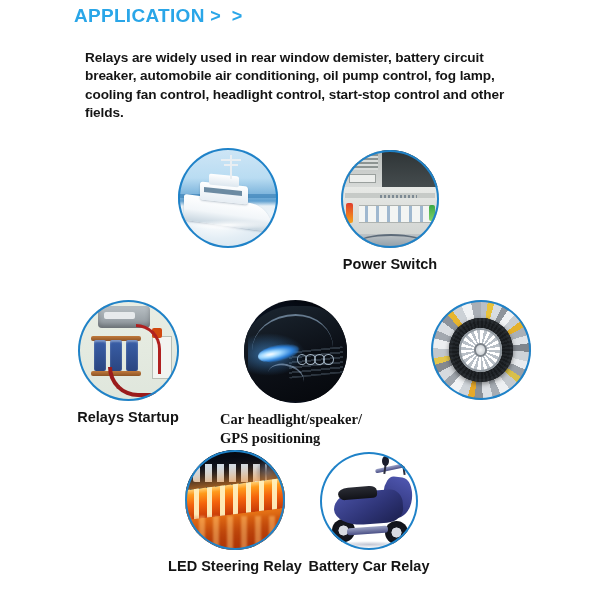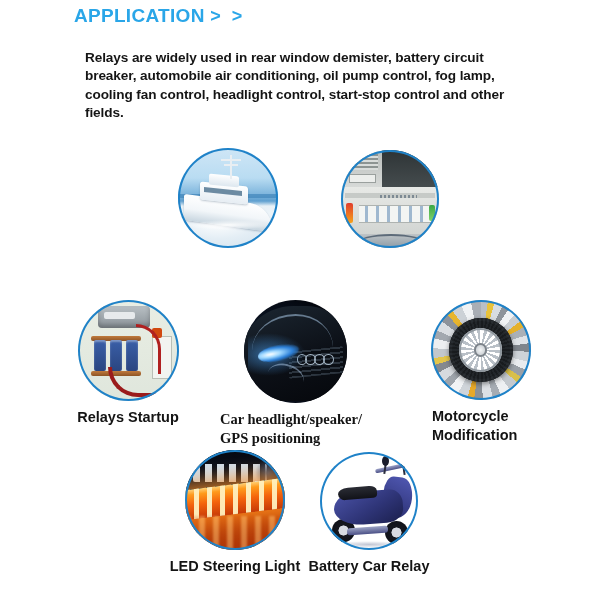--- a/index.html
+++ b/index.html
@@ -353,20 +353,21 @@
         <div class="pw-label"></div>
         <div class="pw-breakers"></div>
         <div class="pw-red"></div>
         <div class="pw-green"></div>
         <div class="pw-bottom"></div>
         <div class="pw-cable"></div>
       </div>
     </div>
     <div class="thumb-ring" style="box-shadow: inset 0 0 0 2px #1f82c8;"></div>
   </div>
+  <div class="app-label">Power Switch</div>
 </div>
 
 <div class="app-item" style="left:62px; top:300px; width:132px;">
   <div class="thumb-wrap" style="width:101px; height:101px;">
     <div class="thumb" style="width:101px; height:101px;">
       <div class="scene-motor">
         <div class="mt-box"></div>
         <div class="mt-bus"></div>
         <div class="mt-coils">
           <div class="mt-coil"></div>
@@ -416,41 +417,39 @@
         <div class="mo-tire">
           <div class="mo-tread"></div>
           <div class="mo-rim">
               <div class="mo-hub"></div>
             </div>
         </div>
       </div>
     </div>
     <div class="thumb-ring" style="box-shadow: inset 0 0 0 2px #1f82c8;"></div>
   </div>
-  <div class="app-label" style="text-align:left; padding-left:4px;">Motorcycle
-Modification</div>
 </div>
 
 <div class="app-item" style="left:150px; top:450px; width:170px;">
   <div class="thumb-wrap" style="width:100px; height:100px;">
     <div class="thumb" style="width:100px; height:100px;">
       <div class="scene-led">
         <div class="led-top"></div>
         <div class="led-logo"></div>
         <div class="led-shape"></div>
         <div class="led-glow"></div>
         <div class="led-bar">
             <div class="led-cells"></div>
           </div>
         <div class="led-reflect"></div>
       </div>
     </div>
     <div class="thumb-ring" style="box-shadow: inset 0 0 0 2px #1f82c8;"></div>
   </div>
-  <div class="app-label">LED Steering Light</div>
+  <div class="app-label">LED Steering Relay</div>
 </div>
 
 <div class="app-item" style="left:289px; top:452px; width:160px;">
   <div class="thumb-wrap" style="width:98px; height:98px;">
     <div class="thumb" style="width:98px; height:98px;">
       <div class="scene-scooter">
         <div class="sc-shadow"></div>
         <div class="sc-wheel1"></div>
         <div class="sc-wheel2"></div>
         <div class="sc-front"></div>

